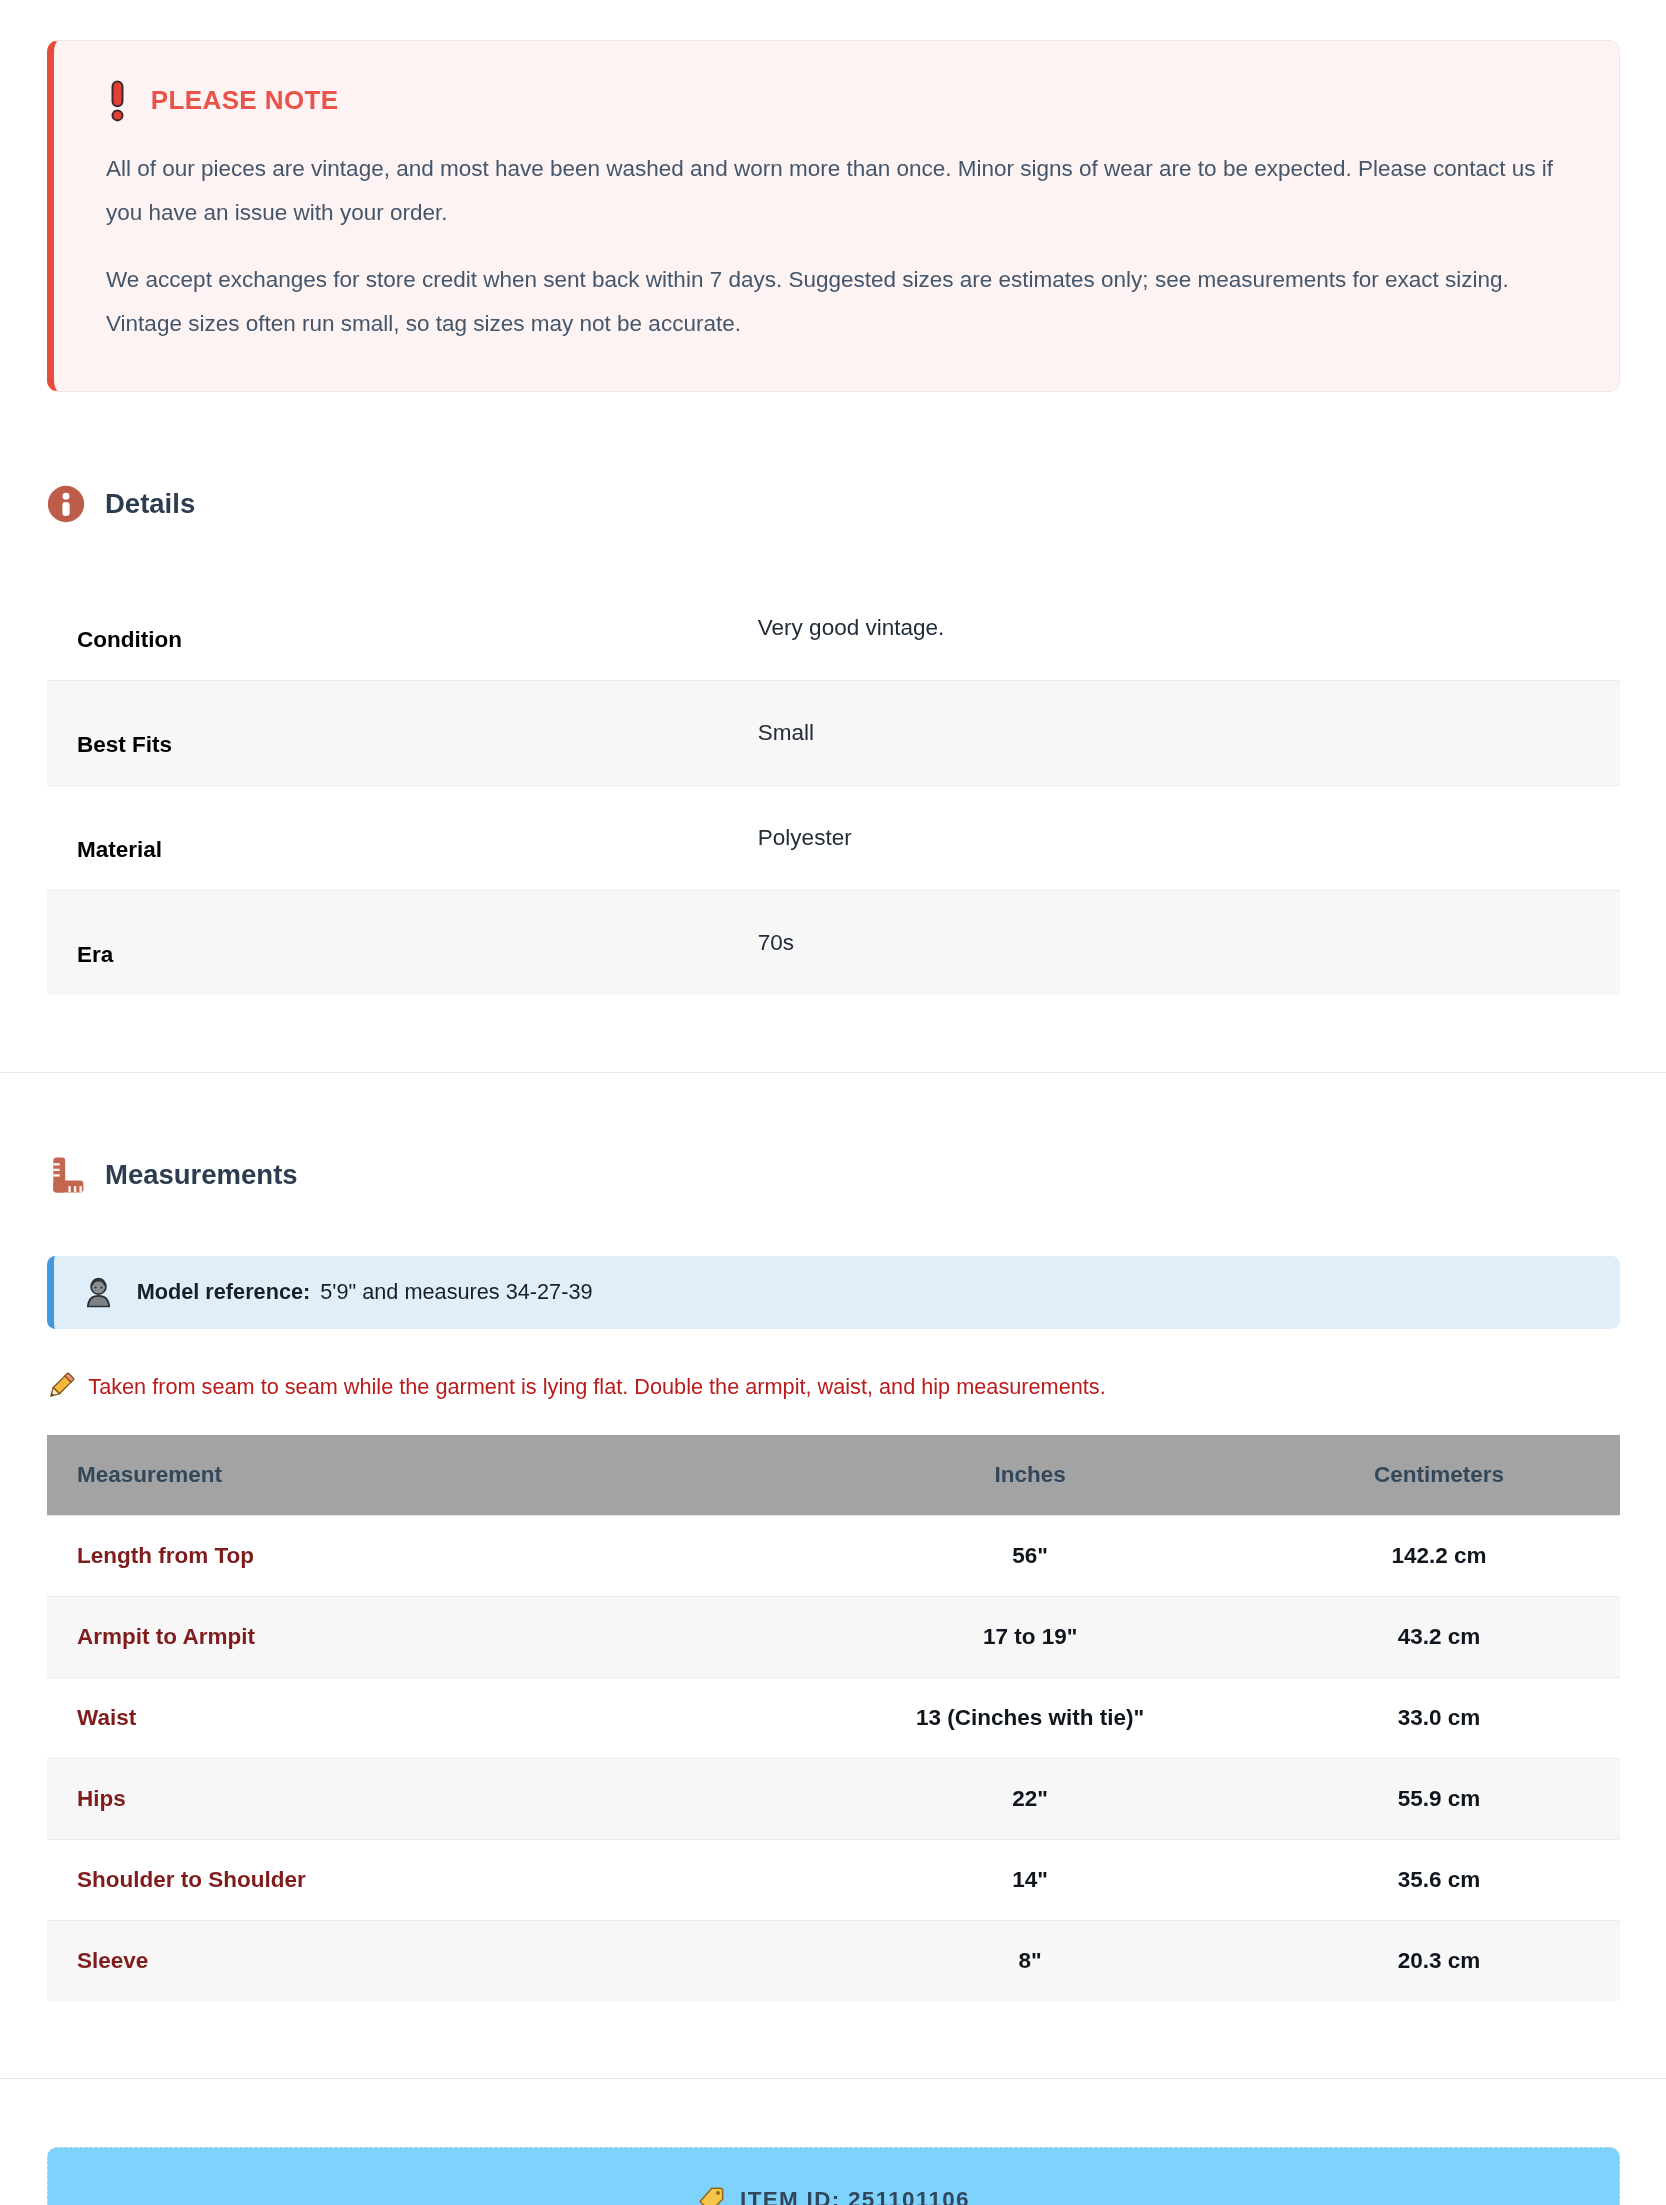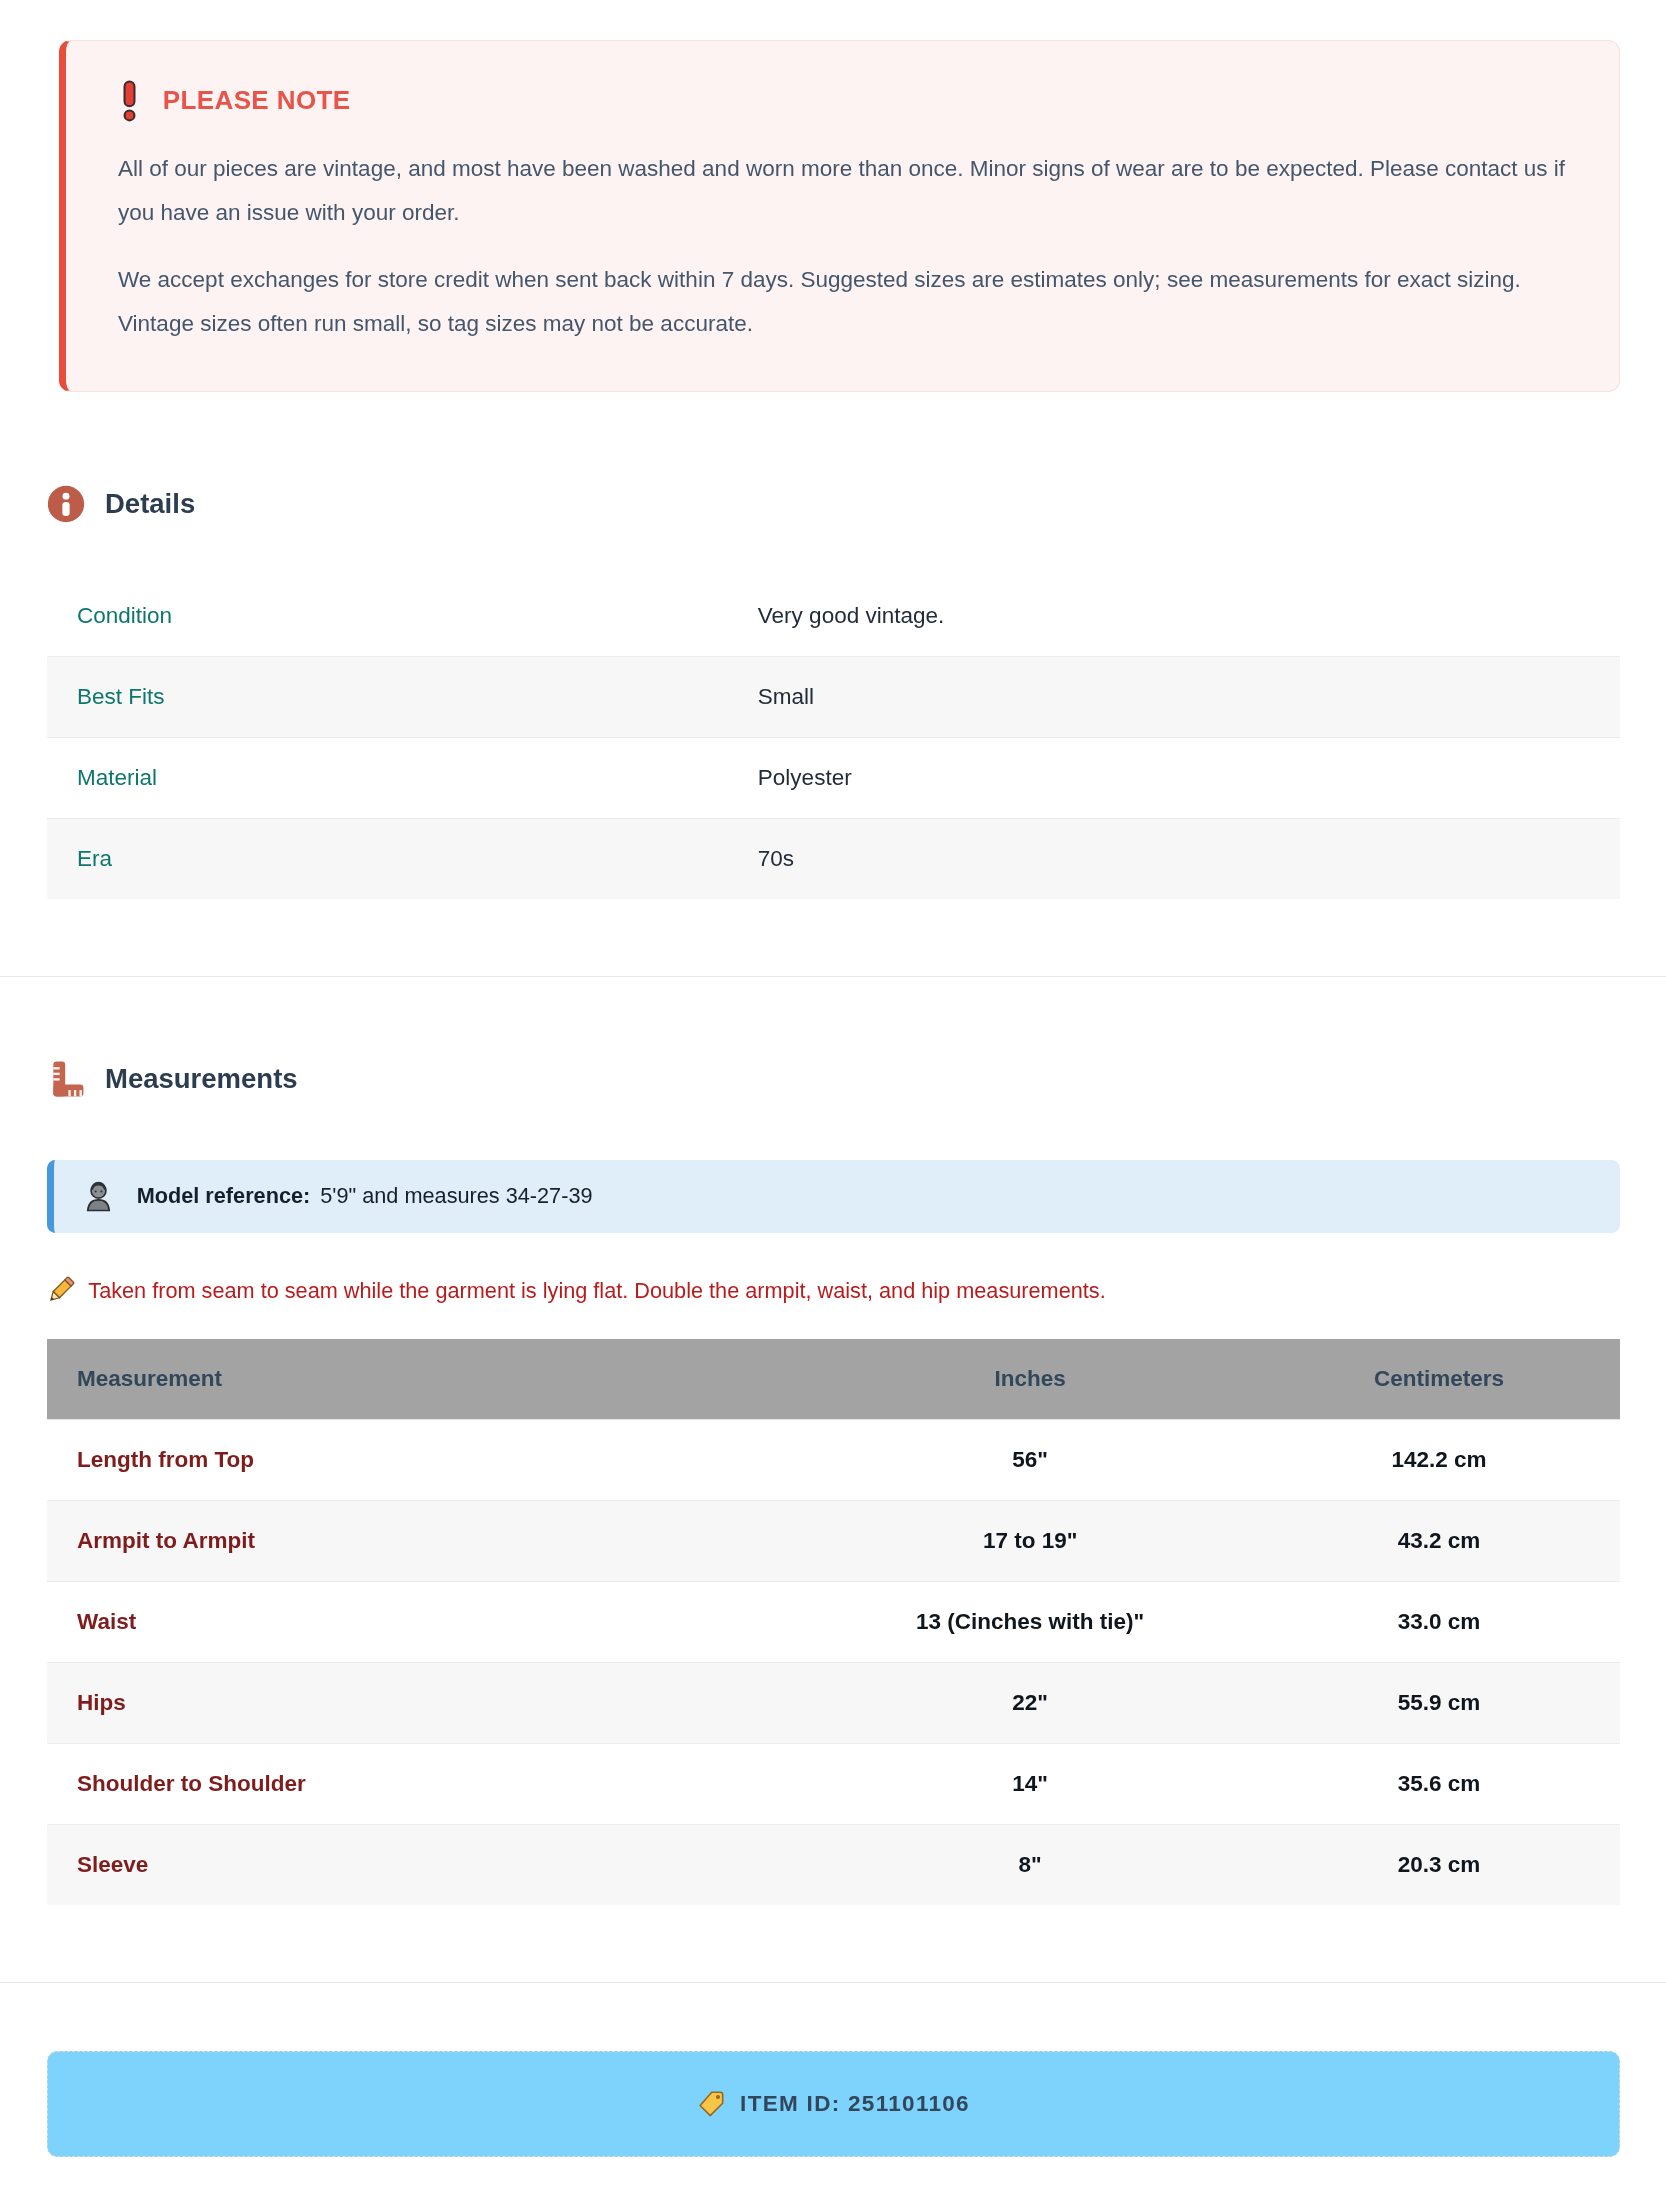--- a/index.html
+++ b/index.html
@@ -11,38 +11,37 @@
   }
   .container { padding: 40px 47px 0 47px; }
 
   
   .note-box {
     background: #fdf3f2;
     border: 0.8px solid #f7e2de;
     border-left: 7.5px solid #e74c3c;
     border-radius: 11.7px;
     padding: 38px 50px 45px 52px;
-    margin-left: 12px;
   }
   .note-title-row { display: flex; align-items: center; gap: 21.7px; margin-bottom: 25px; }
   .note-title-row h2 { font-size: 26px; font-weight: bold; color: #e8534a; letter-spacing: 0.4px; }
   .note-box p { font-size: 22.5px; line-height: 1.95; color: #44566c; max-width: 1492px; }
   .note-box p + p { margin-top: 23px; }
 
   
   .section-heading { display: flex; align-items: center; gap: 20px; }
   .section-heading h2 { font-size: 27.5px; font-weight: bold; color: #2d3d4f; }
   .details-section { margin-top: 93px; }
 
   
   .kv-table { margin-top: 53px; }
   .kv-row { display: flex; align-items: center; padding: 27px 30px; font-size: 22.5px; }
   .kv-row:nth-child(even) { background: #f7f7f8; }
   .kv-row + .kv-row { border-top: 0.8px solid #ececee; }
-  .kv-label { width: 45%; font-weight: 400; color: #0f766e; }
+  .kv-label { width: 45%; font-weight: 700; color: #000000; margin-top: 24px; }
   .kv-value { color: #232d39; }
 
   
   .divider {
     border: none; border-top: 1.7px solid #e9e9ea;
     margin: 77px -47px 0 -47px;
   }
 
   
   .measurements-section { margin-top: 83px; }

